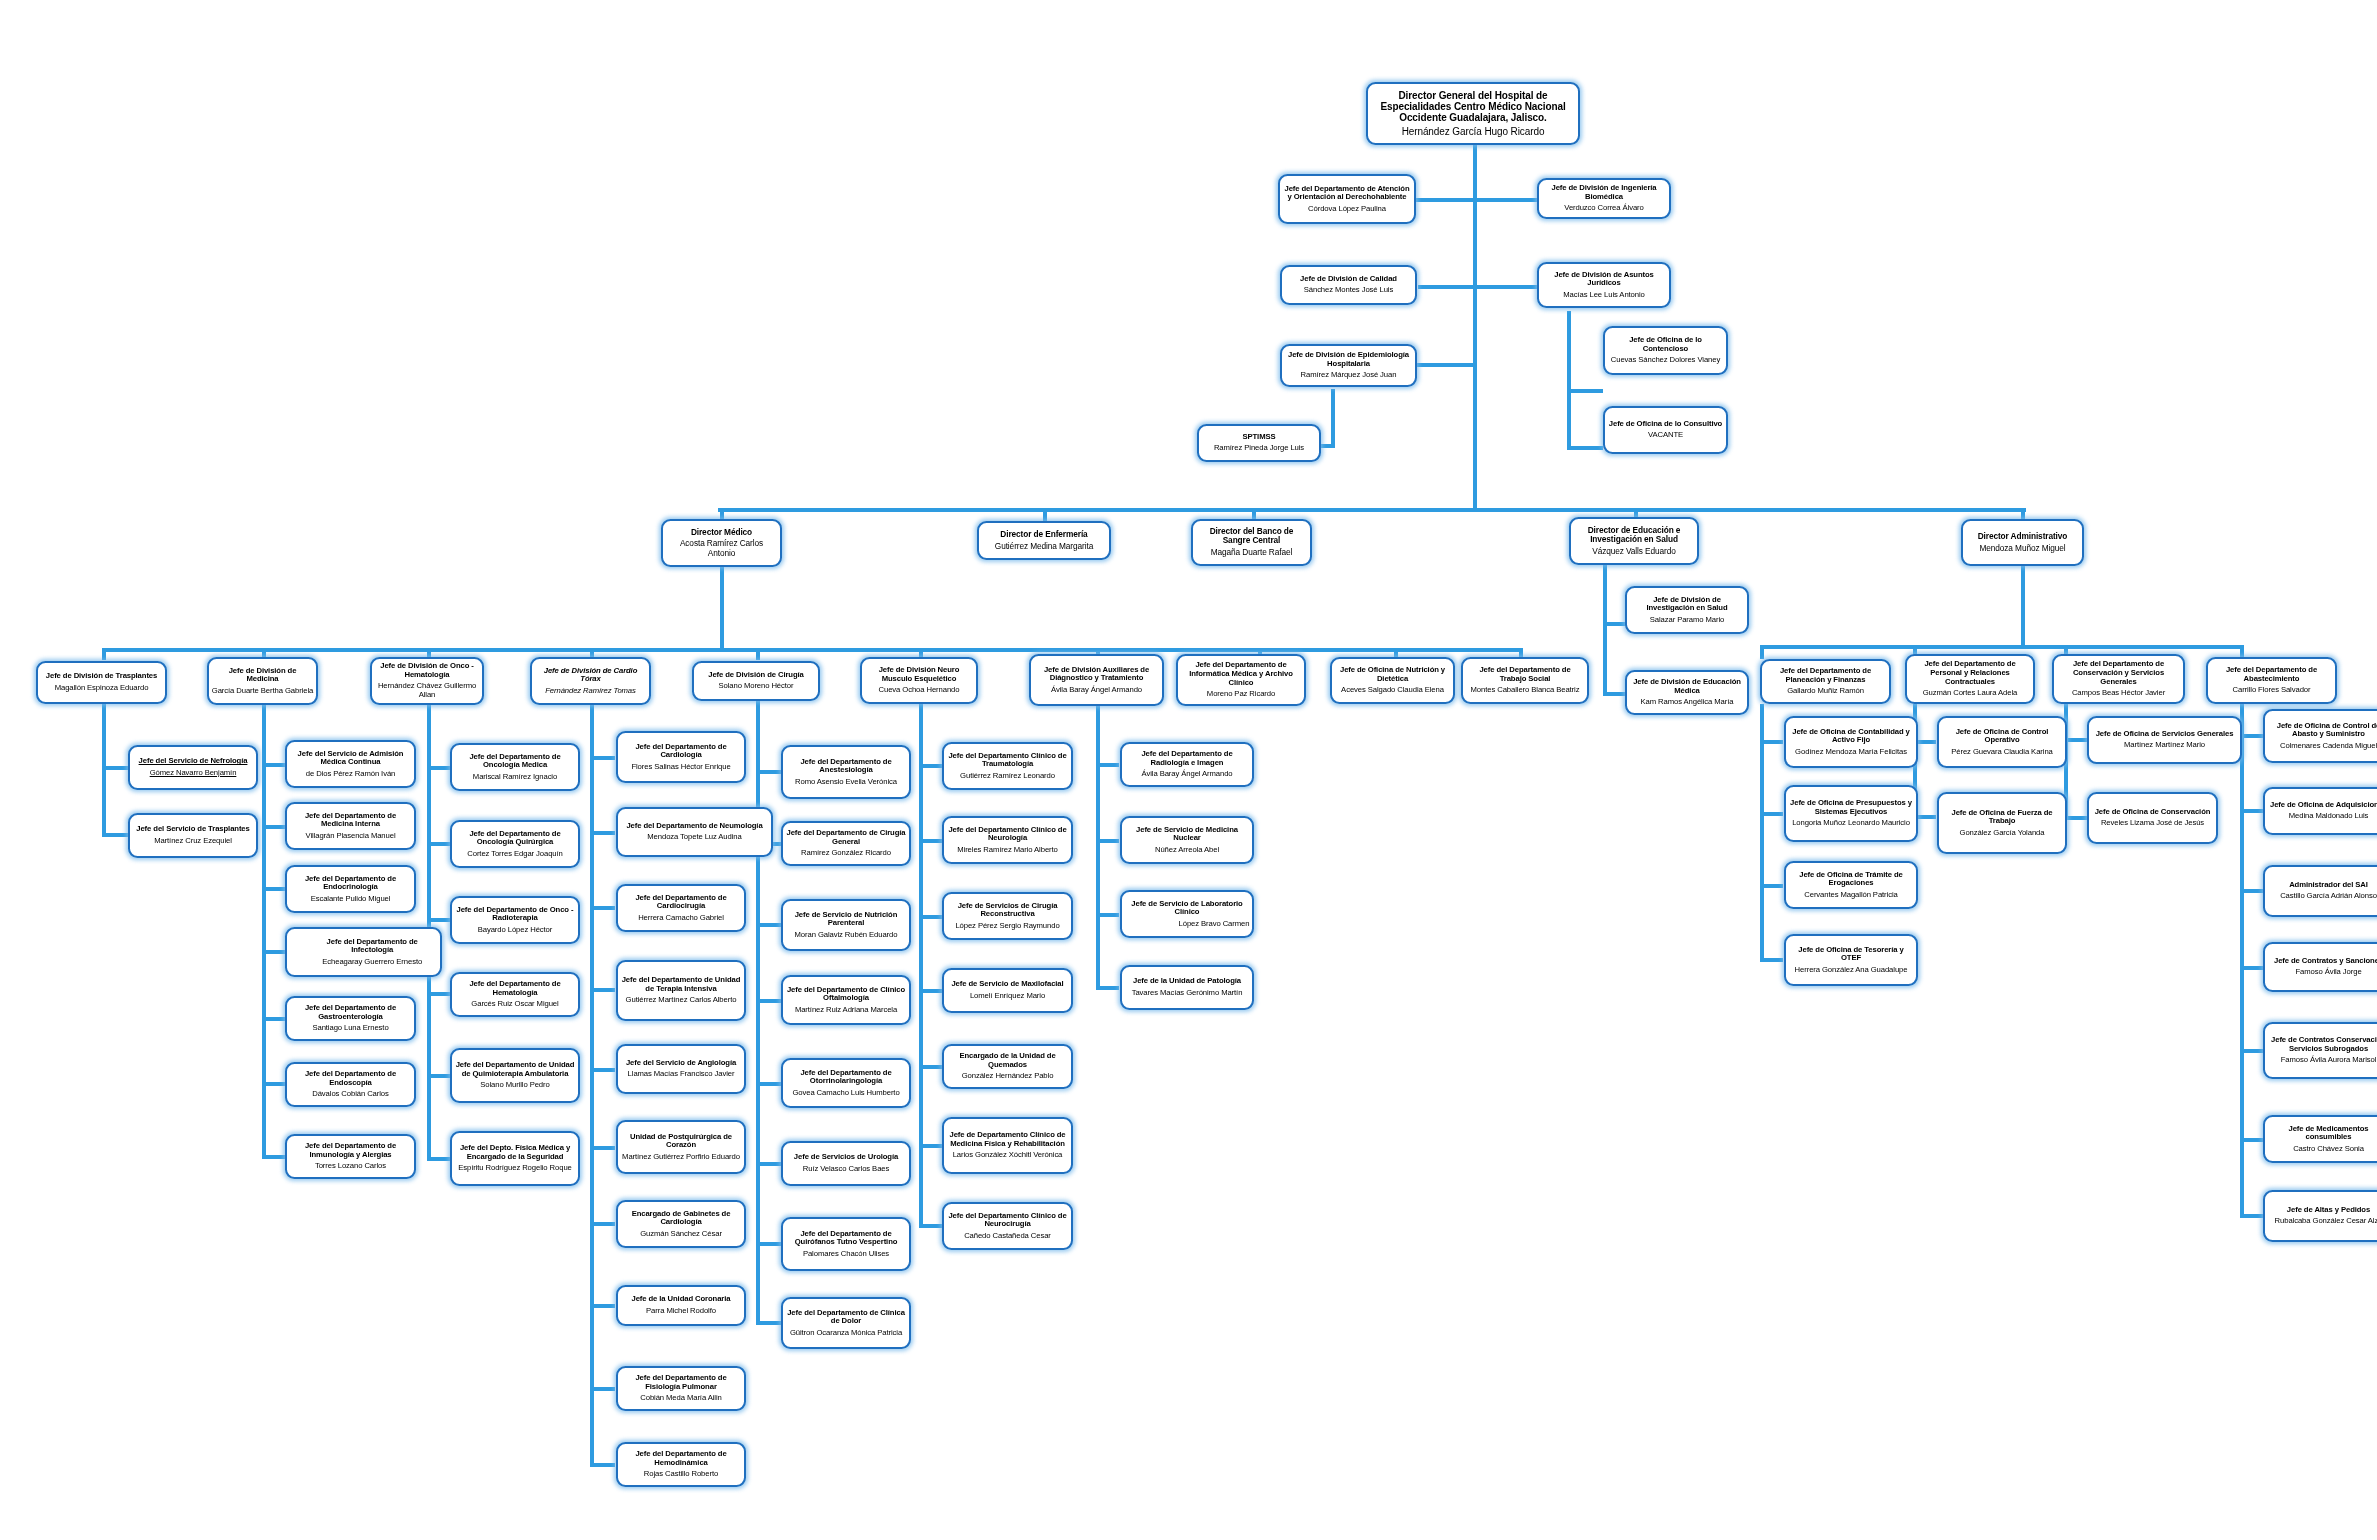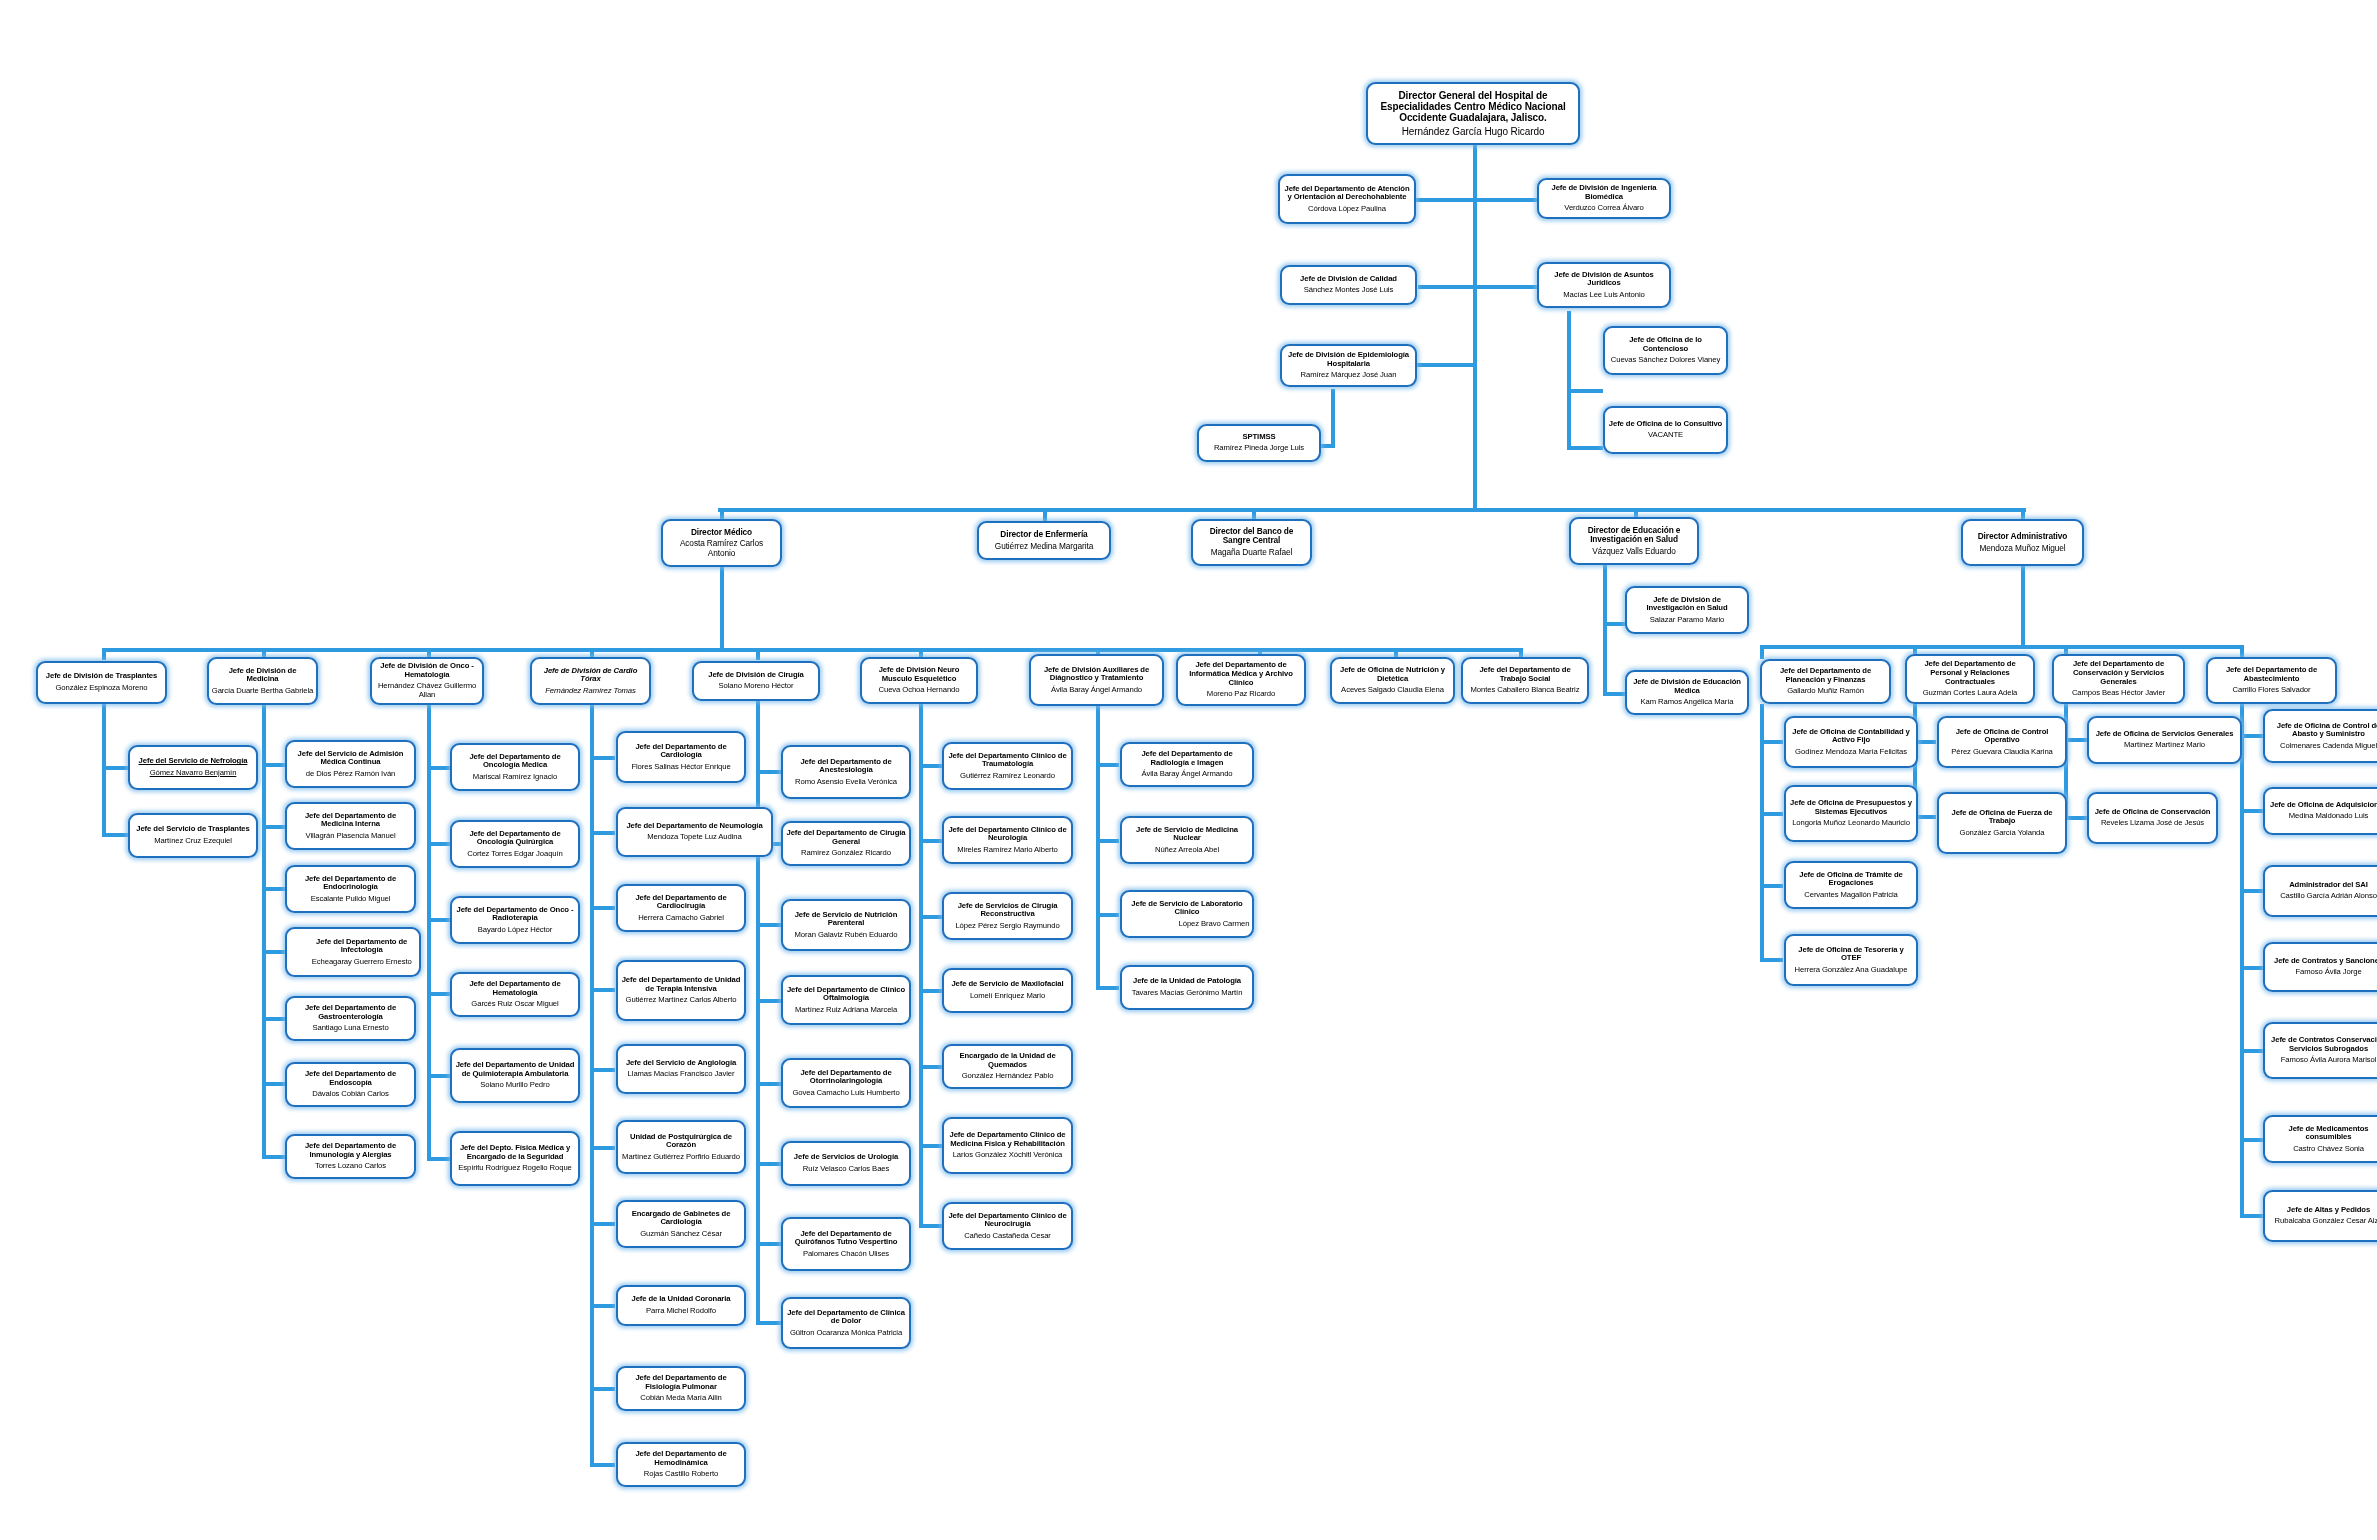--- a/index.html
+++ b/index.html
@@ -235,21 +235,21 @@
     <div class="title">Jefe de División de Investigación en Salud</div>
     <div class="name">Salazar Paramo Mario</div>
   </div>
   <div class="node fs-c" style="left:1625px;top:670px;width:124px;height:45px;">
     <div class="title">Jefe de División de Educación  Médica</div>
     <div class="name">Kam Ramos Angélica María</div>
   </div>
 
   <div class="node fs-c" style="left:36px;top:661px;width:131px;height:43px;">
     <div class="title">Jefe de División de Trasplantes</div>
-    <div class="name">González Espinoza Moreno</div>
+    <div class="name">Magallón Espinoza Eduardo</div>
   </div>
   <div class="node fs-c" style="left:207px;top:657px;width:111px;height:48px;">
     <div class="title">Jefe de División de Medicina</div>
     <div class="name">García Duarte Bertha Gabriela</div>
   </div>
   <div class="node fs-c" style="left:370px;top:657px;width:114px;height:48px;">
     <div class="title">Jefe de División de Onco - Hematología</div>
     <div class="name">Hernández Chávez Guillermo Allan</div>
   </div>
   <div class="node fs-c" style="left:530px;top:657px;width:121px;height:48px;font-style:italic;">
@@ -312,21 +312,21 @@
         <div class="name">de Dios Pérez Ramón Iván</div>
       </div>
       <div class="node fs-c" style="left: 285px; top: 802px; width: 131px; height: 48px;">
         <div class="title">Jefe del Departamento de Medicina Interna</div>
         <div class="name">Villagrán Plasencia Manuel</div>
       </div>
       <div class="node fs-c" style="left: 285px; top: 865px; width: 131px; height: 48px;">
         <div class="title">Jefe del Departamento de Endocrinología</div>
         <div class="name">Escalante Pulido Miguel</div>
       </div>
-      <div class="node fs-c" style="left: 285px; top: 927px; width: 136px; height: 50px; padding-left: 20px;">
+      <div class="node fs-c" style="left: 285px; top: 927px; width: 157px; height: 50px; padding-left: 20px;">
         <div class="title">Jefe del Departamento de Infectología</div>
         <div class="name">Echeagaray Guerrero Ernesto</div>
       </div>
       <div class="node fs-c" style="left: 285px; top: 996px; width: 131px; height: 45px;">
         <div class="title">Jefe del Departamento de Gastroenterología</div>
         <div class="name">Santiago Luna Ernesto</div>
       </div>
       <div class="node fs-c" style="left: 285px; top: 1062px; width: 131px; height: 45px;">
         <div class="title">Jefe del Departamento de Endoscopía</div>
         <div class="name">Dávalos Cobián Carlos</div>

